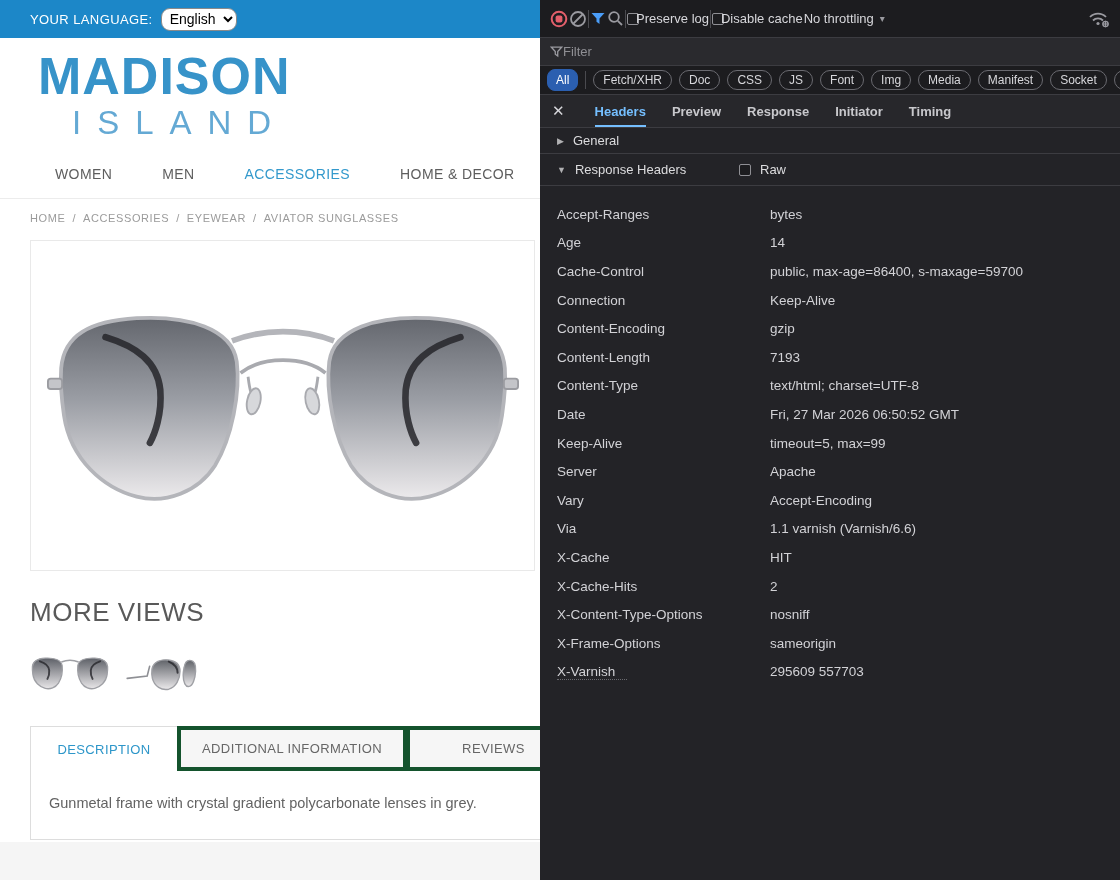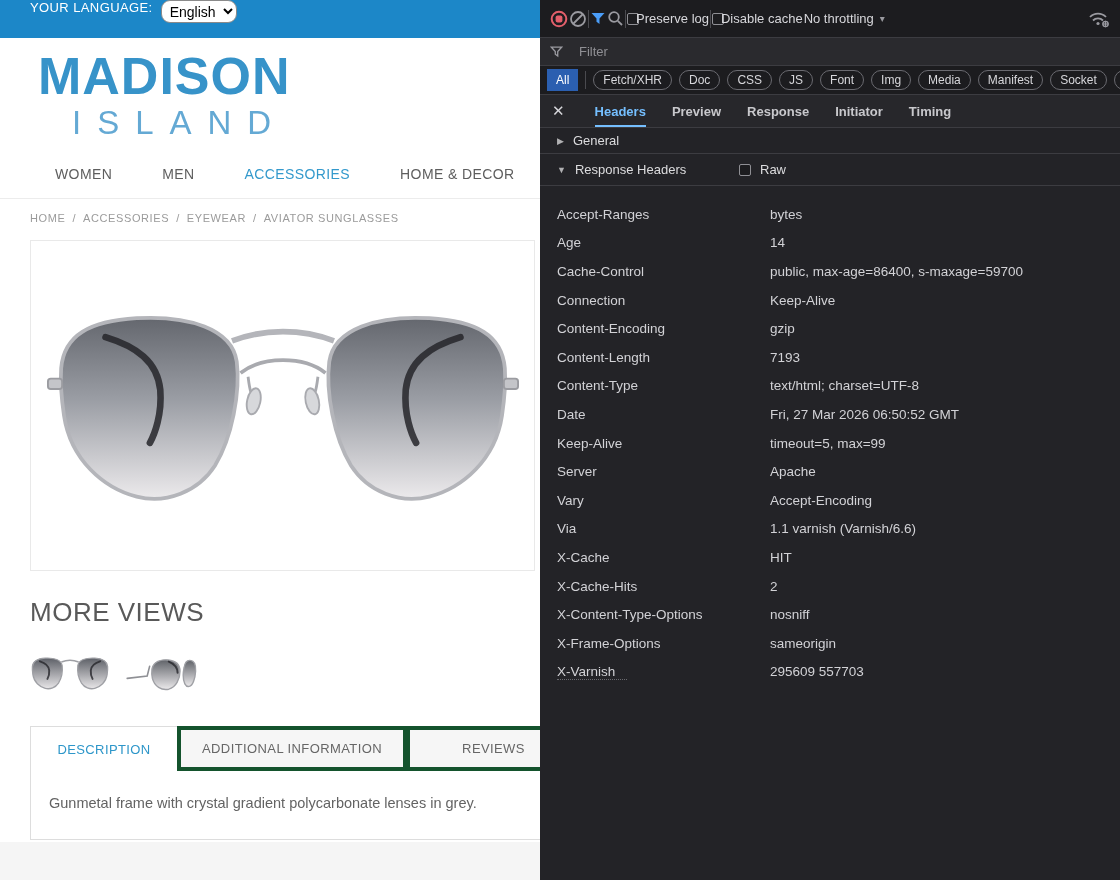--- a/index.html
+++ b/index.html
@@ -1,21 +1,21 @@
 <!DOCTYPE html>
 <html><head>
 <meta charset="utf-8">
 <style>
   *{margin:0;padding:0;box-sizing:border-box}
   html,body{width:1120px;height:880px;overflow:hidden;font-family:"Liberation Sans",sans-serif}
   .app{display:flex;width:1120px;height:880px}
 
   
   .shop{width:540px;height:880px;position:relative;background:#fff;overflow:hidden;flex-shrink:0}
-  .langbar{height:38px;background:#1c87c8;display:flex;padding-left:30px;color:#fff;font-size:13px;letter-spacing:.4px}
+  .langbar{height:38px;background:#1c87c8;display:flex;align-items:center;padding-left:30px;color:#fff;font-size:13px;letter-spacing:.4px}
   .langbar select{margin-left:8px;height:23px;font-size:14px;background:#fff;border:1px solid #8a8a8a;border-radius:9px;padding:0 4px}
   .logo{margin:10px 0 0 38px;cursor:pointer}
   .logo-1{font-size:52px;font-weight:bold;color:#3793c9;letter-spacing:1px;line-height:1.08}
   .logo-2{font-size:33px;color:#64a9d4;letter-spacing:16px;margin-left:34px;line-height:1.15}
   .nav{display:flex;padding:24px 0 16px 55px;font-size:14px;color:#5e5e5e;letter-spacing:.4px;border-bottom:1px solid #ececec}
   .nav-item{margin-right:50px;cursor:pointer;white-space:nowrap}
   .nav-item.active{color:#3399cc}
   .breadcrumb{padding:13px 0 9px 30px;font-size:11px;color:#9b9b9b;letter-spacing:.6px;display:flex;align-items:flex-end}
   .crumb{cursor:pointer}
   .crumb.current{cursor:default}
@@ -36,26 +36,26 @@
 
   
   .devtools{width:580px;height:880px;background:#232327;color:#d7d7db;font-size:13px;flex-shrink:0}
   .dt-toolbar{height:38px;background:#1c1c1f;border-bottom:1px solid #3c3c41;display:flex;align-items:center;padding:0 10px;gap:1px}
   .vsep{width:1px;height:18px;background:#4a4a4f;flex-shrink:0}
   .icon-btn{display:flex;align-items:center;justify-content:center;cursor:pointer}
   .cb{width:12px;height:12px;border:1px solid #8f8f94;border-radius:2px;background:#1c1c1f;cursor:pointer;flex-shrink:0}
   .tb-label{color:#d7d7db;white-space:nowrap;cursor:pointer;margin-left:-4px}
   .throttle{display:flex;align-items:center;gap:6px;cursor:pointer;white-space:nowrap}
   .caret{color:#9a9aa0;font-size:10px}
-  .dt-filterrow{height:28px;background:#2a2a2e;border-bottom:1px solid #3c3c41;display:flex;align-items:center;padding:0 10px;gap:16px}
+  .dt-filterrow{height:28px;background:#2a2a2e;border-bottom:1px solid #3c3c41;display:flex;align-items:center;padding:0 10px;gap:0}
   .filter-input{background:transparent;border:none;outline:none;color:#d7d7db;font-size:13px;font-family:"Liberation Sans",sans-serif;width:430px}
   .filter-input::placeholder{color:#8f8f94}
   .dt-pills{height:29px;background:#1c1c1f;border-bottom:1px solid #3c3c41;display:flex;align-items:center;padding:0 7px;gap:7px;overflow:hidden}
   .pill{border:1px solid #6a6a70;border-radius:10px;padding:2px 9px;font-size:12px;color:#d7d7db;white-space:nowrap;cursor:pointer;flex-shrink:0}
-  .pill.selected{background:#2b5fb0;border-color:#2b5fb0;color:#fff;border-radius:0;padding:3px 8px}
+  .pill.selected{background:#2b5fb0;border-color:#2b5fb0;color:#fff;border-radius:8px;padding:3px 8px}
   .dt-tabs{height:33px;background:#27272b;border-bottom:1px solid #3c3c41;display:flex;align-items:stretch;padding:0 12px;gap:26px}
   .close-x{align-self:center;color:#d7d7db;font-size:15px;cursor:pointer;margin-right:4px}
   .dt-tab{font-size:13px;font-weight:600;color:#c8c8cc;display:flex;align-items:center;cursor:pointer;border-bottom:2px solid transparent;padding-top:2px}
   .dt-tab.active{color:#75bfff;border-bottom-color:#75bfff}
   .dt-section{height:26px;display:flex;align-items:center;padding-left:17px;border-bottom:1px solid #3c3c41;color:#dcdcde;gap:9px;cursor:pointer;position:relative}
   .dt-section.rh{height:32px}
   .tri{font-size:9px;color:#b1b1b3}
   .raw-wrap{position:absolute;left:199px;display:flex;align-items:center;gap:9px}
   .hdr-list{padding-top:14px}
   .hdr-row{display:flex;height:28.6px;align-items:center;padding-left:17px;font-size:13.5px}

